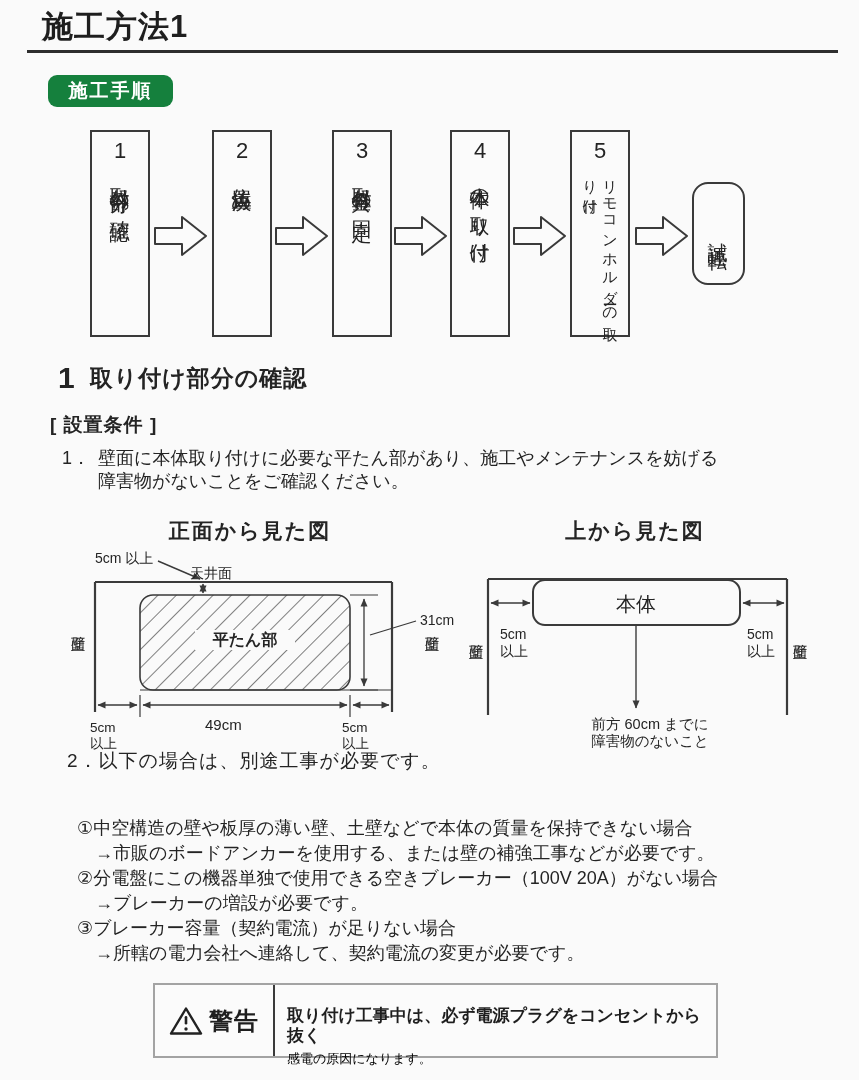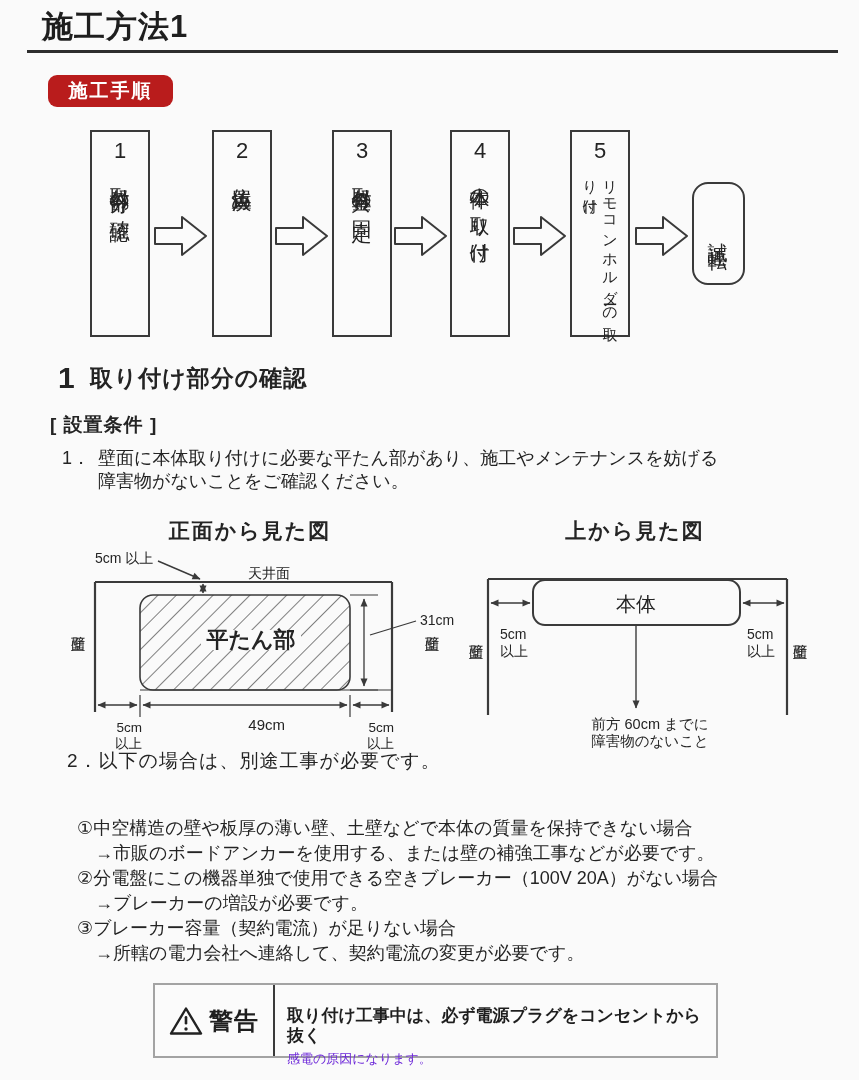--- a/index.html
+++ b/index.html
@@ -10,21 +10,21 @@
     background:#fafafa; color:#242424; overflow:hidden;
   }
   
   .doc-title {
     position:absolute; left:42px; top:6px;
     font-size:31px; font-weight:bold; letter-spacing:1px; color:#1e1e1e;
   }
   .title-rule { position:absolute; left:27px; top:50px; width:811px; height:3px; background:#2e2e2e; }
   .badge {
     position:absolute; left:48px; top:75px; width:125px; height:32px;
-    background:#b91c1c; color:#fff; border-radius:9px;
+    background:#15803d; color:#fff; border-radius:9px;
     display:flex; align-items:center; justify-content:center;
     font-size:19px; font-weight:bold; letter-spacing:2px;
   }
   
   .flow { position:absolute; left:0; top:130px; width:859px; height:212px; }
   .step {
     position:absolute; top:0; width:60px; height:207px;
     border:2px solid #3a3a3a; background:#fbfbfb;
     display:flex; flex-direction:column; align-items:center;
   }
@@ -51,46 +51,46 @@
   .item1-no { width:36px; flex:none; }
   
   .diagram { position:absolute; top:514px; }
   .dg-front { left:40px; width:420px; height:246px; }
   .dg-top   { left:460px; width:404px; height:246px; }
   .dg-title { position:absolute; top:3px; left:0; text-align:center; font-size:21px; font-weight:bold; letter-spacing:2px; }
   .dg-front .dg-title { width:420px; }
   .dg-top .dg-title { width:350px; }
   .dg-svg { position:absolute; left:0; top:33px; }
   .dlabel { position:absolute; font-size:14px; font-weight:500; white-space:nowrap; line-height:16px; }
-  .dlabel.ctr { text-align:right; }
+  .dlabel.ctr { text-align:left; }
   .wall-label { position:absolute; writing-mode:vertical-rl; font-size:14.5px; font-weight:500; letter-spacing:2px; line-height:16px; }
   .flat-label {
-    position:absolute; left:161px; top:116px; width:100px; text-align:center;
-    font-size:22px; font-weight:600; background:#fafafa; line-height:20px;
+    position:absolute; left:155px; top:116px; width:100px; text-align:center;
+    font-size:16px; font-weight:600; background:#fafafa; line-height:20px;
   }
   .body-label { position:absolute; left:116px; top:77px; width:120px; text-align:center; font-size:20px; font-weight:400; }
   .front-note { position:absolute; left:75px; top:202px; width:230px; text-align:center; font-size:14.5px; font-weight:500; line-height:17px; }
   
   .sec2-head { position:absolute; left:67px; top:748px; font-size:19px; font-weight:500; letter-spacing:1px; }
   .sec2-items { position:absolute; left:77px; top:816px; font-size:18px; line-height:24px; width:740px; }
   .s2-line { margin-bottom:1px; }
   .s2-action { padding-left:18px; }
   
   .warning {
     position:absolute; left:153px; top:983px; width:565px; height:75px;
     border:2px solid #a3a3a3; display:flex; background:#fbfbfb;
   }
   .warn-left {
     width:120px; flex:none; border-right:2px solid #3a3a3a;
     display:flex; align-items:center; justify-content:center; gap:6px;
   }
   .warn-word { font-size:24px; font-weight:bold; letter-spacing:1px; color:#1e1e1e; }
   .warn-right { flex:1; padding:21px 10px 0 12px; }
   .warn-bold { font-size:17px; font-weight:bold; line-height:19.5px; color:#1e1e1e; }
-  .warn-sub { font-size:13px; margin-top:5px; color:#6d28d9; font-weight:500; }
+  .warn-sub { font-size:13px; margin-top:5px; color:#000000; font-weight:500; }
 </style>
 </head>
 <body>
 
 <div class="page">
 
   <h1 class="doc-title">施工方法1</h1>
   <div class="title-rule"></div>
   <div class="badge">施工手順</div>
 

